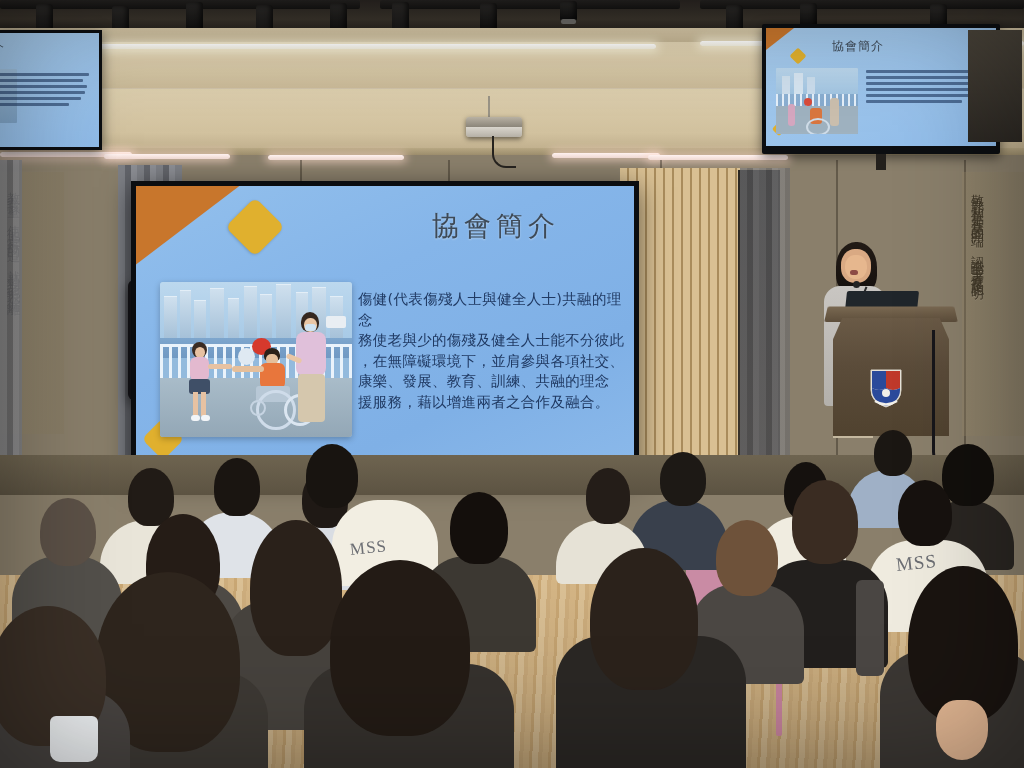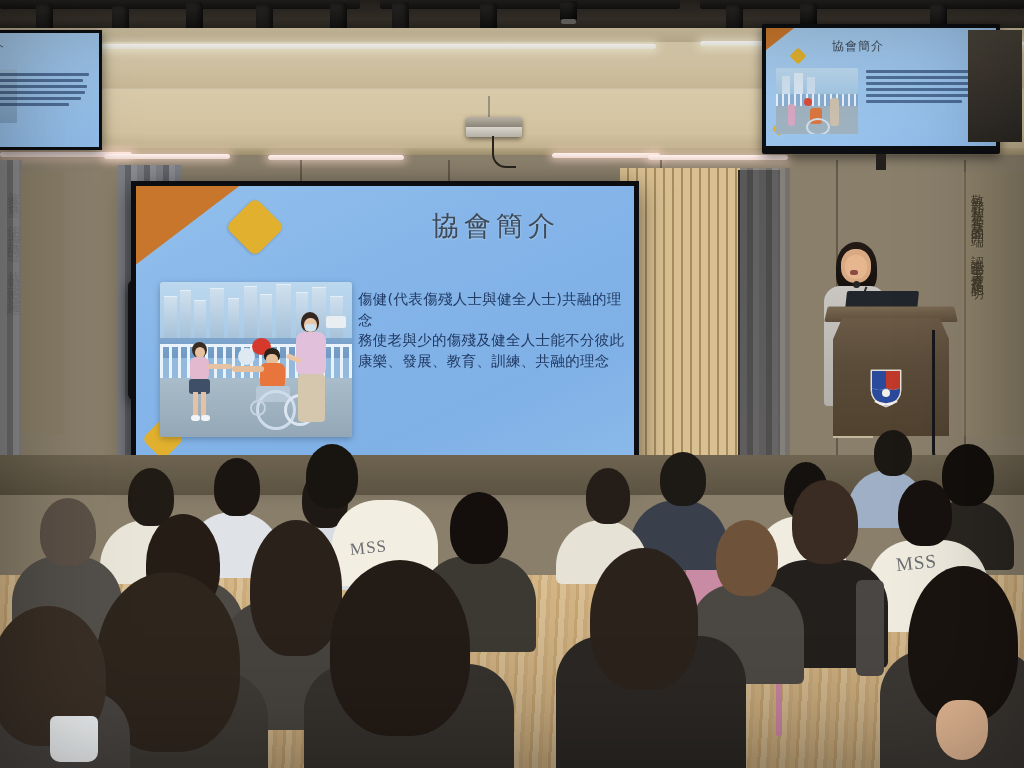--- a/index.html
+++ b/index.html
@@ -294,21 +294,23 @@
       <div class="ph-fig" style="left:145px;top:42px;width:11px;height:7px;border-radius:3px;background:#cfe3f2;"></div>
       <div class="ph-fig" style="left:136px;top:50px;width:30px;height:44px;border-radius:8px;background:#e0c0da;"></div>
       <div class="ph-fig" style="left:138px;top:92px;width:27px;height:48px;background:#d5c7ad;border-radius:4px;"></div>
       <div class="ph-fig" style="left:126px;top:74px;width:16px;height:5px;background:#e9c6a5;border-radius:3px;transform:rotate(22deg);"></div>
       <div class="ph-fig" style="left:166px;top:34px;width:20px;height:12px;background:#e9eef3;border-radius:2px;"></div>
     </div>
 
     <div class="slide-body">
       <div>傷健(代表傷殘人士與健全人士)共融的理念</div>
       <div>務使老與少的傷殘及健全人士能不分彼此</div>
+      <div>，在無障礙環境下，並肩參與各項社交、</div>
       <div>康樂、發展、教育、訓練、共融的理念</div>
+      <div>援服務，藉以增進兩者之合作及融合。</div>
     </div>
   </div>
   <div style="position:absolute;left:131px;top:470px;width:508px;height:10px;background:linear-gradient(180deg,#1a1c20,#0a0b0d);"></div>
   <div style="position:absolute;left:250px;top:473px;width:28px;height:5px;background:#7c7568;border-radius:2px;"></div>
   <div style="position:absolute;left:430px;top:473px;width:28px;height:5px;background:#7c7568;border-radius:2px;"></div>
   <div style="position:absolute;left:592px;top:473px;width:28px;height:5px;background:#7c7568;border-radius:2px;"></div>
 
   <div class="spk-hair"></div>
   <div class="spk-head"></div>
   <div class="spk-face"></div>

